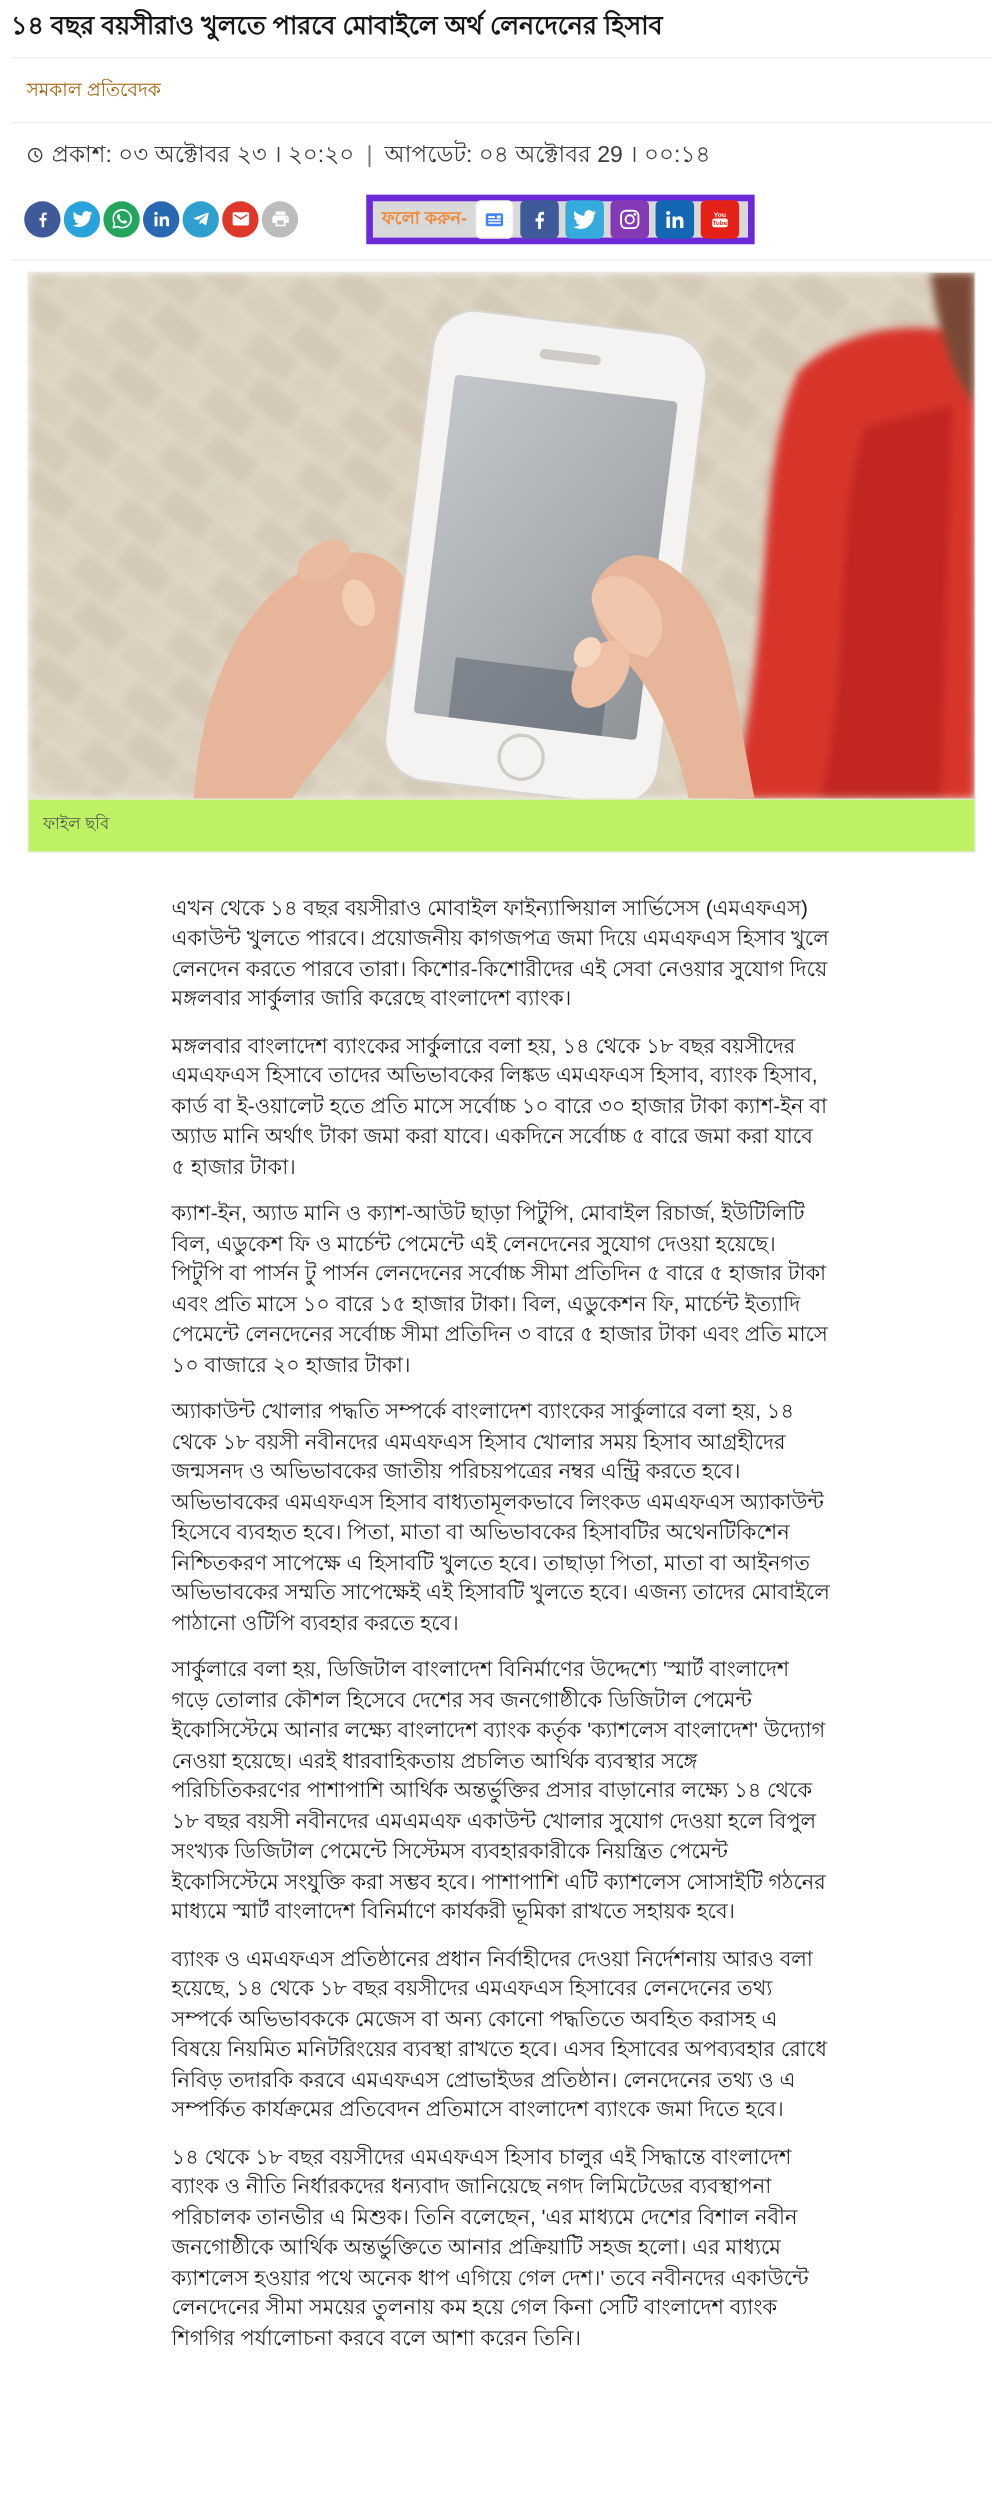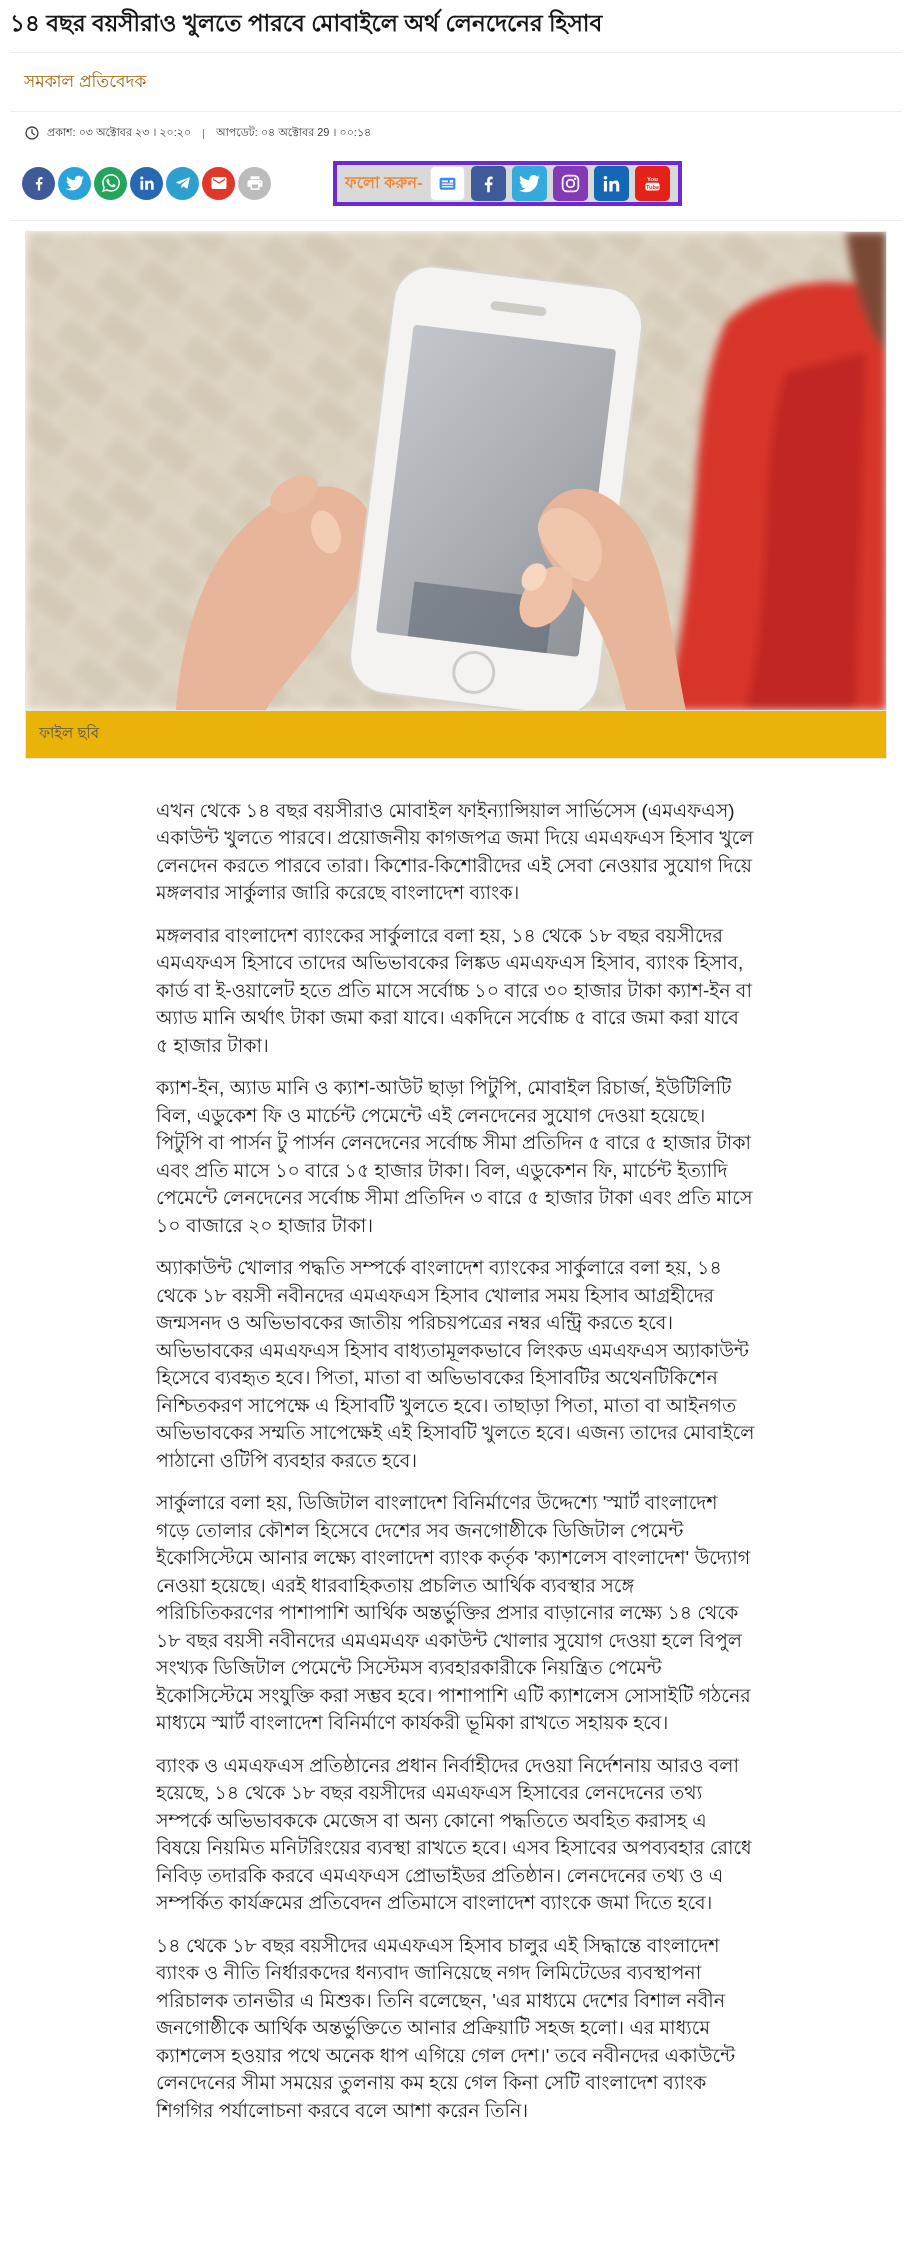--- a/index.html
+++ b/index.html
@@ -26,21 +26,21 @@
     font-size:17px;
     color:#a16207;
     padding:15px 14px;
   }
 
   .meta-row {
     display:flex;
     align-items:center;
     gap:7px;
     padding:12px 14px 6px 14px;
-    font-size:11px;
+    font-size:21px;
     color:#3a3a3a;
   }
   .meta-row .sep { color:#777; padding:0 4px; }
   .clock { width:16px; height:16px; flex:0 0 auto; }
 
   
   .share-row {
     display:flex;
     align-items:center;
     padding:12px 0 14px 12px;
@@ -49,21 +49,21 @@
   .share-circle {
     width:33px; height:33px; border-radius:50%;
     display:flex; align-items:center; justify-content:center;
     cursor:pointer;
   }
   .share-circle svg { width:18px; height:18px; }
 
   .follow-box {
     margin-left:62px;
     background:#d9d9d9;
-    border:4px solid #6d28d9;
+    border:6px solid #6d28d9;
     display:flex;
     align-items:center;
     gap:6px;
     padding:4px 8px;
     height:45px;
   }
   .follow-label {
     color:#ef8a3d;
     font-size:16px;
     font-weight:700;
@@ -79,21 +79,21 @@
   .follow-square.white { background:#fff; border:1px solid #e2e2e2; }
 
   
   figure { margin:10px 15px 0 15px; border:1px solid #e5e5e5; }
   .article-image { display:block; width:860px; height:478px; }
   figcaption {
     border-top:1px solid #e5e5e5;
     font-size:15px;
     color:#555;
     padding:10px 13px 12px 13px;
-    background:#eab308;
+    background:#bef264;
   }
 
   
   .article-body {
     width:600px;
     margin:38px auto 28px auto;
     font-size:19px;
     line-height:27.5px;
     color:#1f1f1f;
   }

